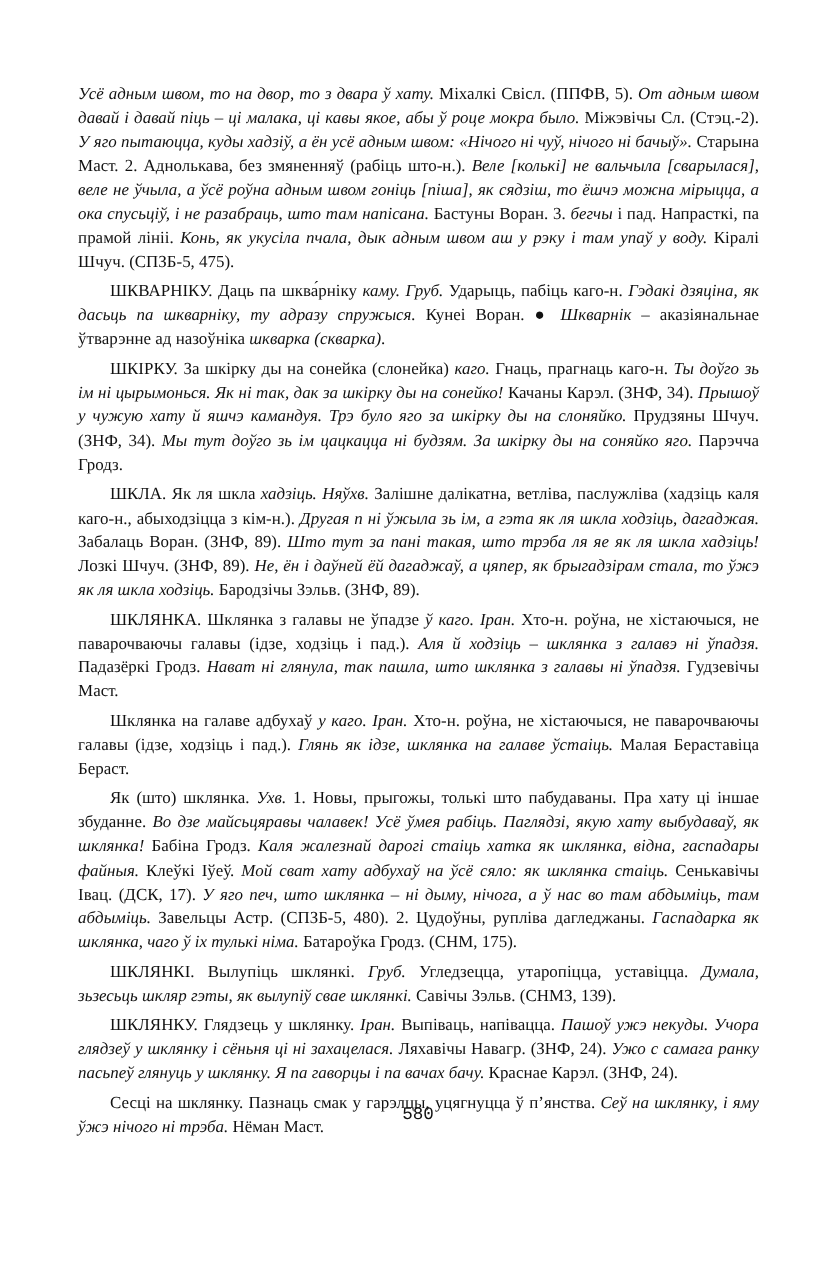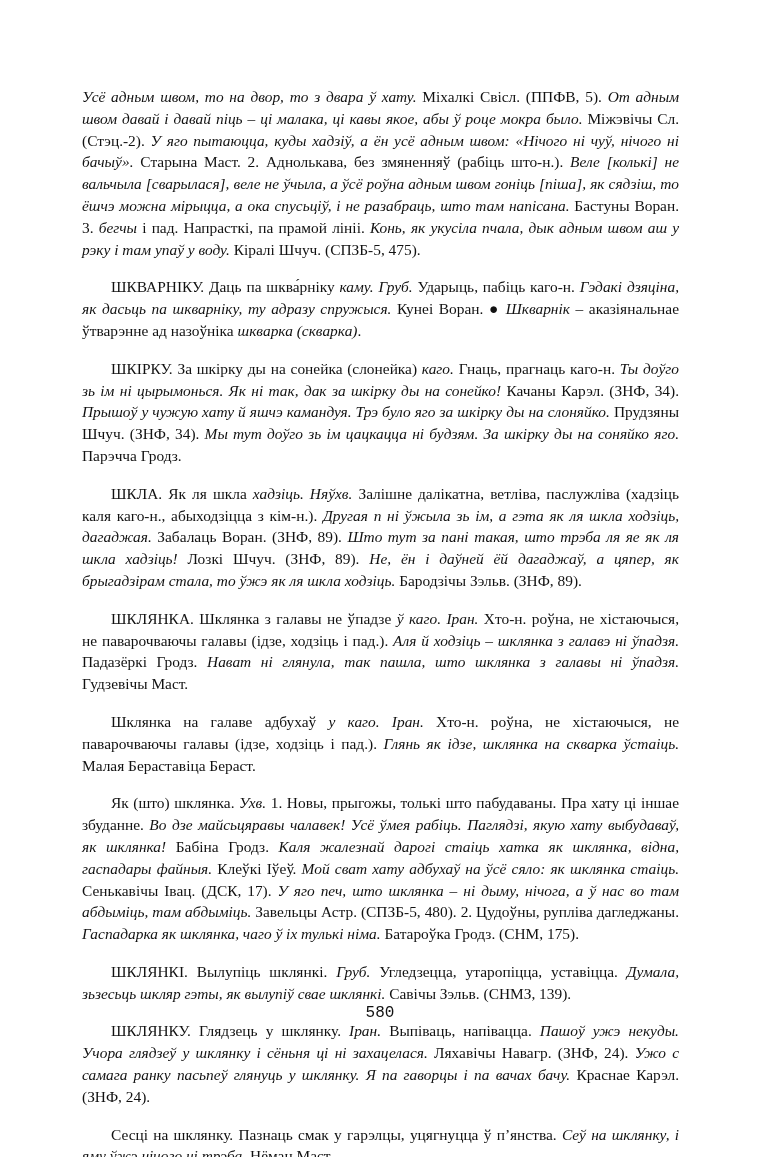--- a/index.html
+++ b/index.html
@@ -24,21 +24,21 @@
     background: #ffffff;
   }
   #body-text {
     font-size: 15.4px;
     line-height: 21.8px;
     text-align: justify;
     text-justify: inter-word;
     hyphens: none;
   }
   p.para {
-    margin: 16px;
+    margin: 5px;
     text-indent: 29px;
     text-align: justify;
   }
   p.para.noindent {
     text-indent: 0;
   }
   .i  { font-style: italic; }
   .b  { font-weight: normal; }
   .r  { font-style: normal; font-weight: normal; }
   .bullet {
@@ -60,21 +60,21 @@
 <body>
 
 <div id="page">
 
   <div id="body-text">
       <p class="para noindent" id="p-usyo-adnym-shvom-cont"><span class="i">Усё адным швом, то на двор, то з двара ў хату.</span><span class="r"> Міхалкі Свісл. (ППФВ, 5). </span><span class="i">От адным швом давай і давай піць – ці малака, ці кавы якое, абы ў роце мокра было.</span><span class="r"> Міжэвічы Сл. (Стэц.-2). </span><span class="i">У яго пытаюцца, куды хадзіў, а ён усё адным швом: «Нічого ні чуў, нічого ні бачыў».</span><span class="r"> Старына Маст. 2. Аднолькава, без змяненняў (рабіць што-н.). </span><span class="i">Веле [колькі] не вальчыла [сварылася], веле не ўчыла, а ўсё роўна адным швом гоніць [піша], як сядзіш, то ёшчэ можна мірыцца, а ока спусьціў, і не разабраць, што там напісана.</span><span class="r"> Бастуны Воран. 3. </span><span class="i">бегчы</span><span class="r"> і пад. Напрасткі, па прамой лініі. </span><span class="i">Конь, як укусіла пчала, дык адным швом аш у рэку і там упаў у воду.</span><span class="r"> Кіралі Шчуч. (СПЗБ-5, 475).</span></p>
       <p class="para" id="p-shkvarniku"><span class="r">ШКВАРНІКУ. </span><span class="b">Даць па шква́рніку</span><span class="i"> каму. Груб.</span><span class="r"> Ударыць, пабіць каго-н. </span><span class="i">Гэдакі дзяціна, як дасьць па шкварніку, ту адразу спружыся.</span><span class="r"> Кунеі Воран. </span><span class="bullet">● </span><span class="i">Шкварнік</span><span class="r"> – аказіянальнае ўтварэнне ад назоўніка </span><span class="i">шкварка (скварка)</span><span class="r">.</span></p>
       <p class="para" id="p-shkirku"><span class="r">ШКІРКУ. </span><span class="b">За шкірку ды на сонейка (слонейка)</span><span class="i"> каго.</span><span class="r"> Гнаць, прагнаць каго-н. </span><span class="i">Ты доўго зь ім ні цырымонься. Як ні так, дак за шкірку ды на сонейко!</span><span class="r"> Качаны Карэл. (ЗНФ, 34). </span><span class="i">Прышоў у чужую хату й яшчэ камандуя. Трэ було яго за шкірку ды на слоняйко.</span><span class="r"> Прудзяны Шчуч. (ЗНФ, 34). </span><span class="i">Мы тут доўго зь ім цацкацца ні будзям. За шкірку ды на соняйко яго.</span><span class="r"> Парэчча Гродз.</span></p>
       <p class="para" id="p-shkla"><span class="r">ШКЛА. </span><span class="b">Як ля шкла </span><span class="i">хадзіць. Няўхв.</span><span class="r"> Залішне далікатна, ветліва, паслужліва (хадзіць каля каго-н., абыходзіцца з кім-н.). </span><span class="i">Другая п ні ўжыла зь ім, а гэта як ля шкла ходзіць, дагаджая.</span><span class="r"> Забалаць Воран. (ЗНФ, 89). </span><span class="i">Што тут за пані такая, што трэба ля яе як ля шкла хадзіць!</span><span class="r"> Лозкі Шчуч. (ЗНФ, 89). </span><span class="i">Не, ён і даўней ёй дагаджаў, а цяпер, як брыгадзірам стала, то ўжэ як ля шкла ходзіць.</span><span class="r"> Бародзічы Зэльв. (ЗНФ, 89).</span></p>
       <p class="para" id="p-shklyanka-z-halavy"><span class="r">ШКЛЯНКА. </span><span class="b">Шклянка з галавы не ўпадзе</span><span class="i"> ў каго. Іран.</span><span class="r"> Хто-н. роўна, не хістаючыся, не паварочваючы галавы (ідзе, ходзіць і пад.). </span><span class="i">Аля й ходзіць – шклянка з галавэ ні ўпадзя.</span><span class="r"> Падазёркі Гродз. </span><span class="i">Нават ні глянула, так пашла, што шклянка з галавы ні ўпадзя.</span><span class="r"> Гудзевічы Маст.</span></p>
-      <p class="para" id="p-shklyanka-na-halave"><span class="b">Шклянка на галаве адбухаў</span><span class="i"> у каго. Іран.</span><span class="r"> Хто-н. роўна, не хістаючыся, не паварочваючы галавы (ідзе, ходзіць і пад.). </span><span class="i">Глянь як ідзе, шклянка на скварка ўстаіць.</span><span class="r"> Малая Бераставіца Бераст.</span></p>
+      <p class="para" id="p-shklyanka-na-halave"><span class="b">Шклянка на галаве адбухаў</span><span class="i"> у каго. Іран.</span><span class="r"> Хто-н. роўна, не хістаючыся, не паварочваючы галавы (ідзе, ходзіць і пад.). </span><span class="i">Глянь як ідзе, шклянка на галаве ўстаіць.</span><span class="r"> Малая Бераставіца Бераст.</span></p>
       <p class="para" id="p-yak-shto-shklyanka"><span class="b">Як (што) шклянка.</span><span class="i"> Ухв.</span><span class="r"> 1. Новы, прыгожы, толькі што пабудаваны. Пра хату ці іншае збуданне. </span><span class="i">Во дзе майсьцяравы чалавек! Усё ўмея рабіць. Паглядзі, якую хату выбудаваў, як шклянка!</span><span class="r"> Бабіна Гродз. </span><span class="i">Каля жалезнай дарогі стаіць хатка як шклянка, відна, гаспадары файныя.</span><span class="r"> Клеўкі Іўеў. </span><span class="i">Мой сват хату адбухаў на ўсё сяло: як шклянка стаіць.</span><span class="r"> Сенькавічы Івац. (ДСК, 17). </span><span class="i">У яго печ, што шклянка – ні дыму, нічога, а ў нас во там абдыміць, там абдыміць.</span><span class="r"> Завельцы Астр. (СПЗБ-5, 480). 2. Цудоўны, рупліва дагледжаны. </span><span class="i">Гаспадарка як шклянка, чаго ў іх тулькі німа.</span><span class="r"> Батароўка Гродз. (СНМ, 175).</span></p>
       <p class="para" id="p-shklyanki"><span class="r">ШКЛЯНКІ. </span><span class="b">Вылупіць шклянкі.</span><span class="i"> Груб.</span><span class="r"> Угледзецца, утаропіцца, уставіцца. </span><span class="i">Думала, зьзесьць шкляр гэты, як вылупіў свае шклянкі.</span><span class="r"> Савічы Зэльв. (СНМЗ, 139).</span></p>
       <p class="para" id="p-shklyanku"><span class="r">ШКЛЯНКУ. </span><span class="b">Глядзець у шклянку.</span><span class="i"> Іран.</span><span class="r"> Выпіваць, напівацца. </span><span class="i">Пашоў ужэ некуды. Учора глядзеў у шклянку і сёньня ці ні захацелася.</span><span class="r"> Ляхавічы Навагр. (ЗНФ, 24). </span><span class="i">Ужо с самага ранку пасьпеў глянуць у шклянку. Я па гаворцы і па вачах бачу.</span><span class="r"> Краснае Карэл. (ЗНФ, 24).</span></p>
       <p class="para" id="p-sesci-na-shklyanku"><span class="b">Сесці на шклянку.</span><span class="r"> Пазнаць смак у гарэлцы, уцягнуцца ў п’янства. </span><span class="i">Сеў на шклянку, і яму ўжэ нічого ні трэба.</span><span class="r"> Нёман Маст.</span></p>
     </div>
 
   <div id="folio">580</div>
 
 </div>
 

